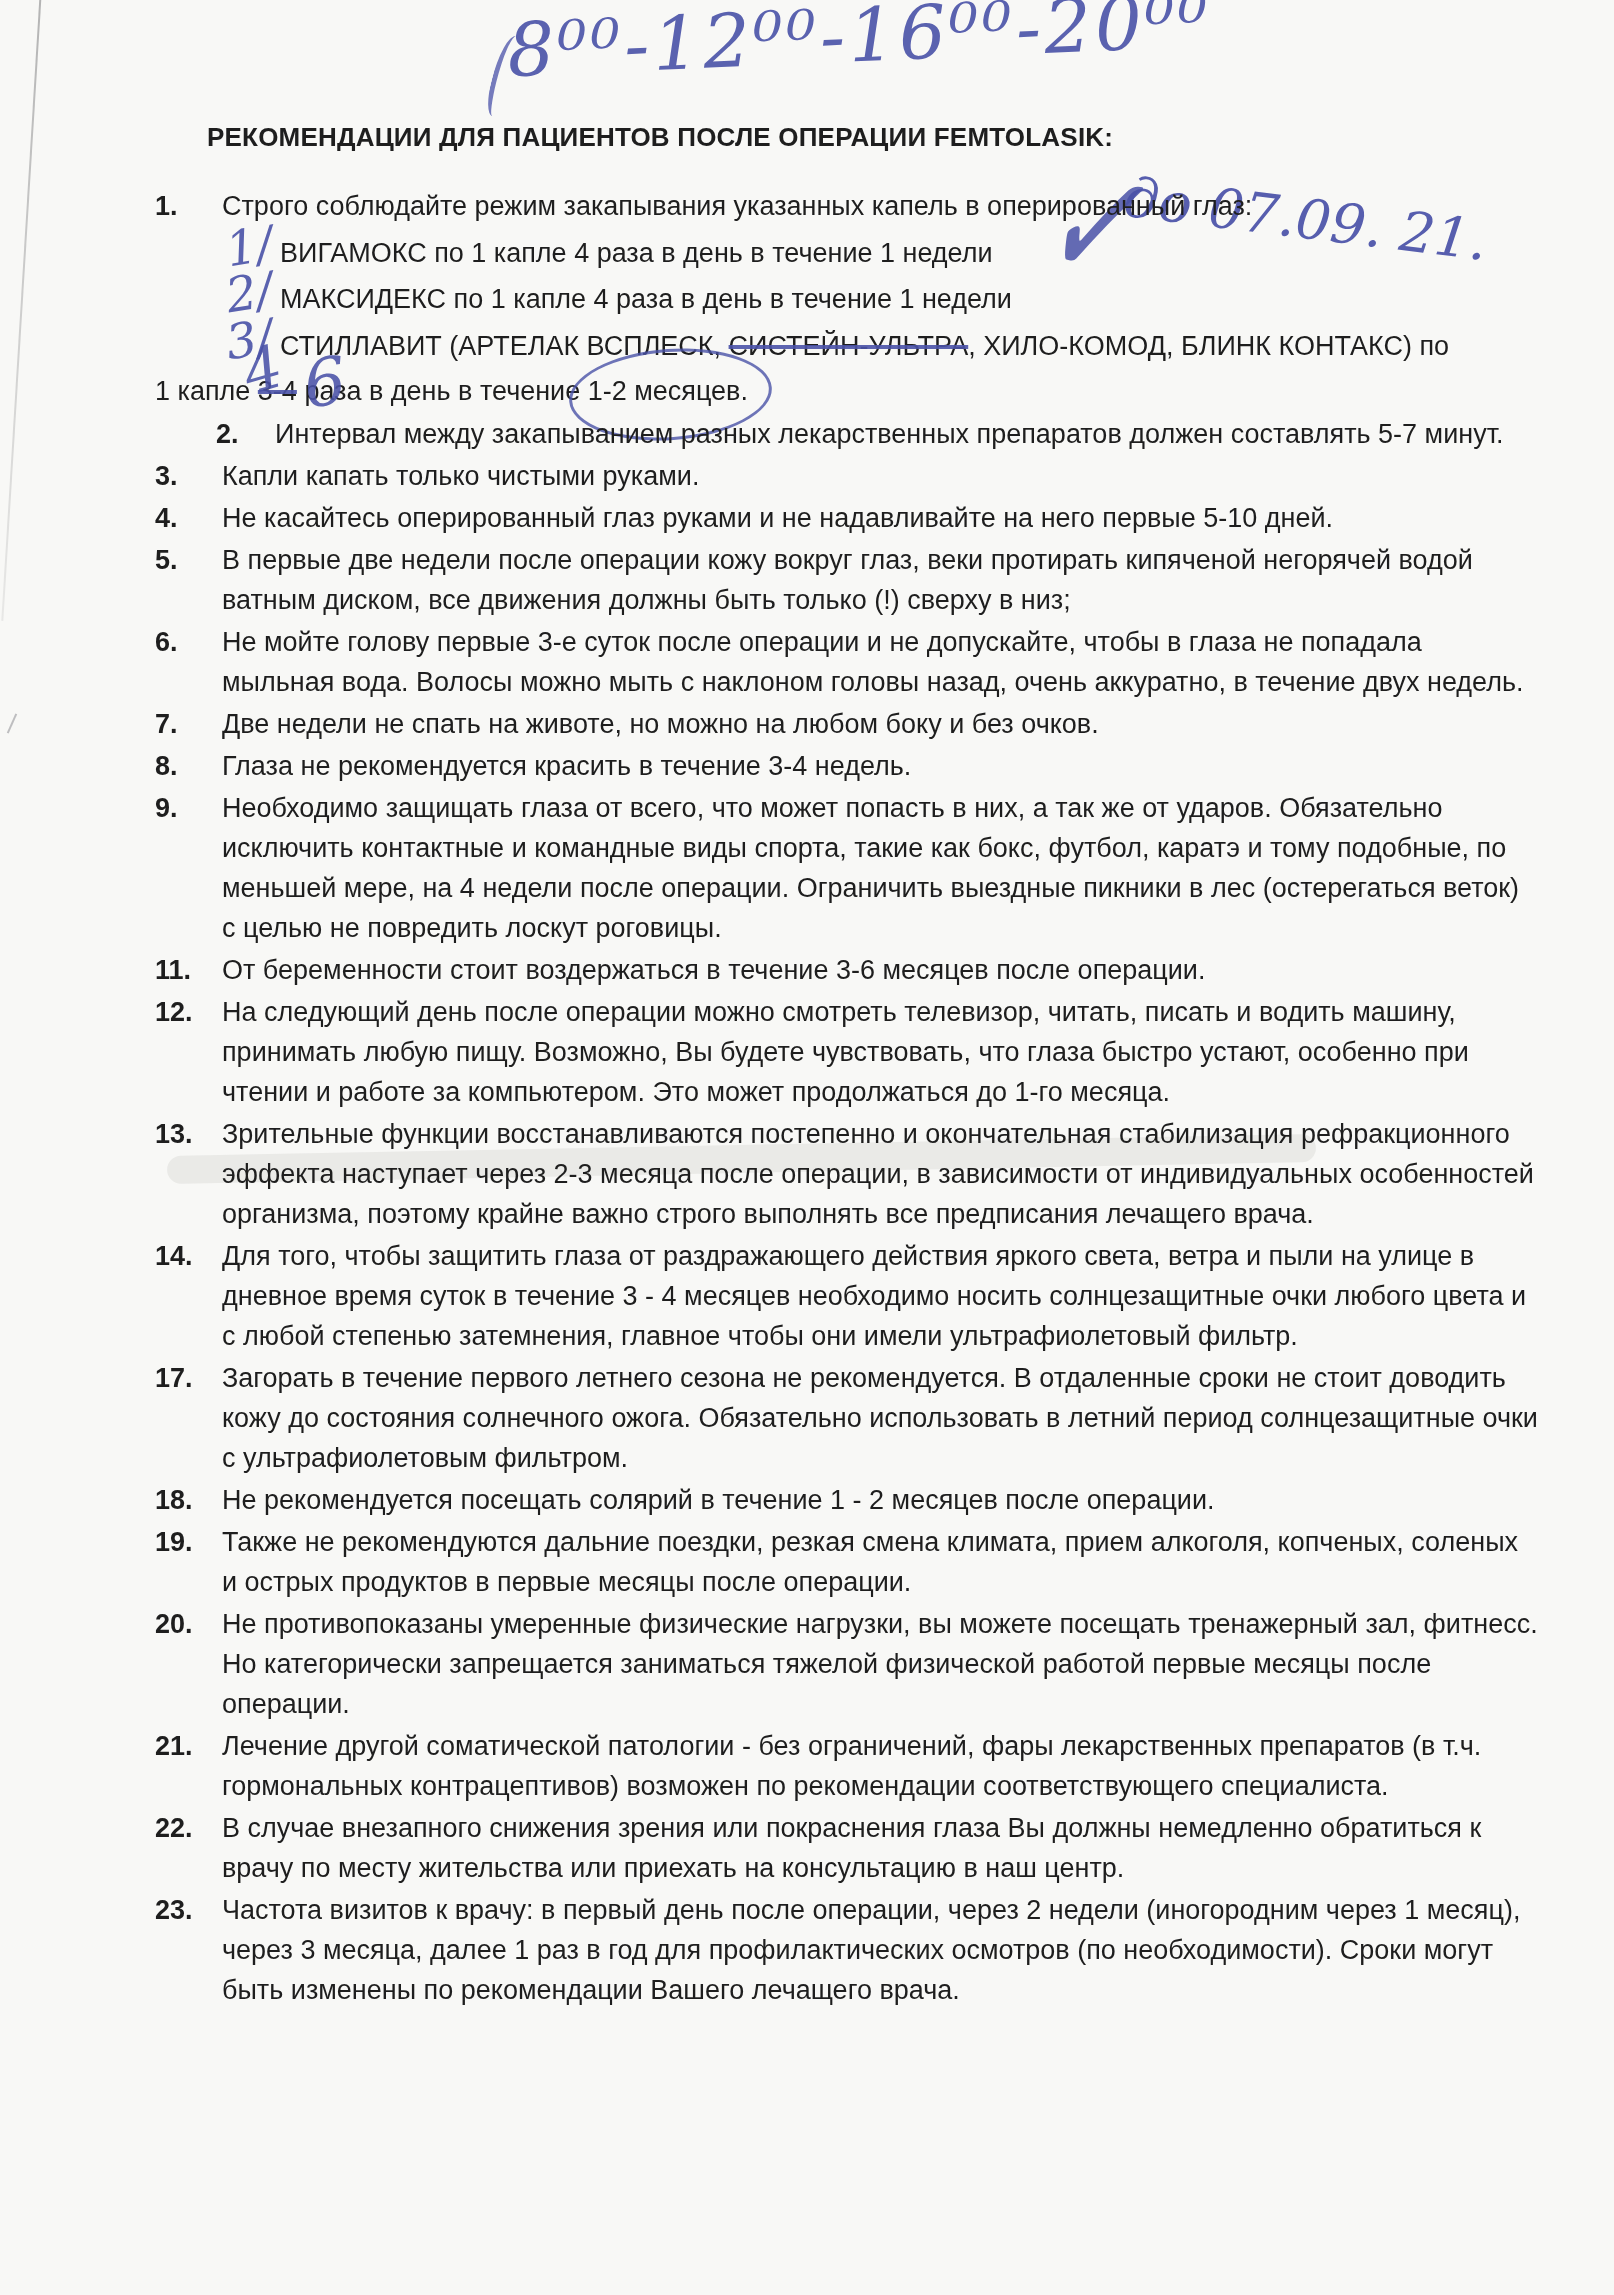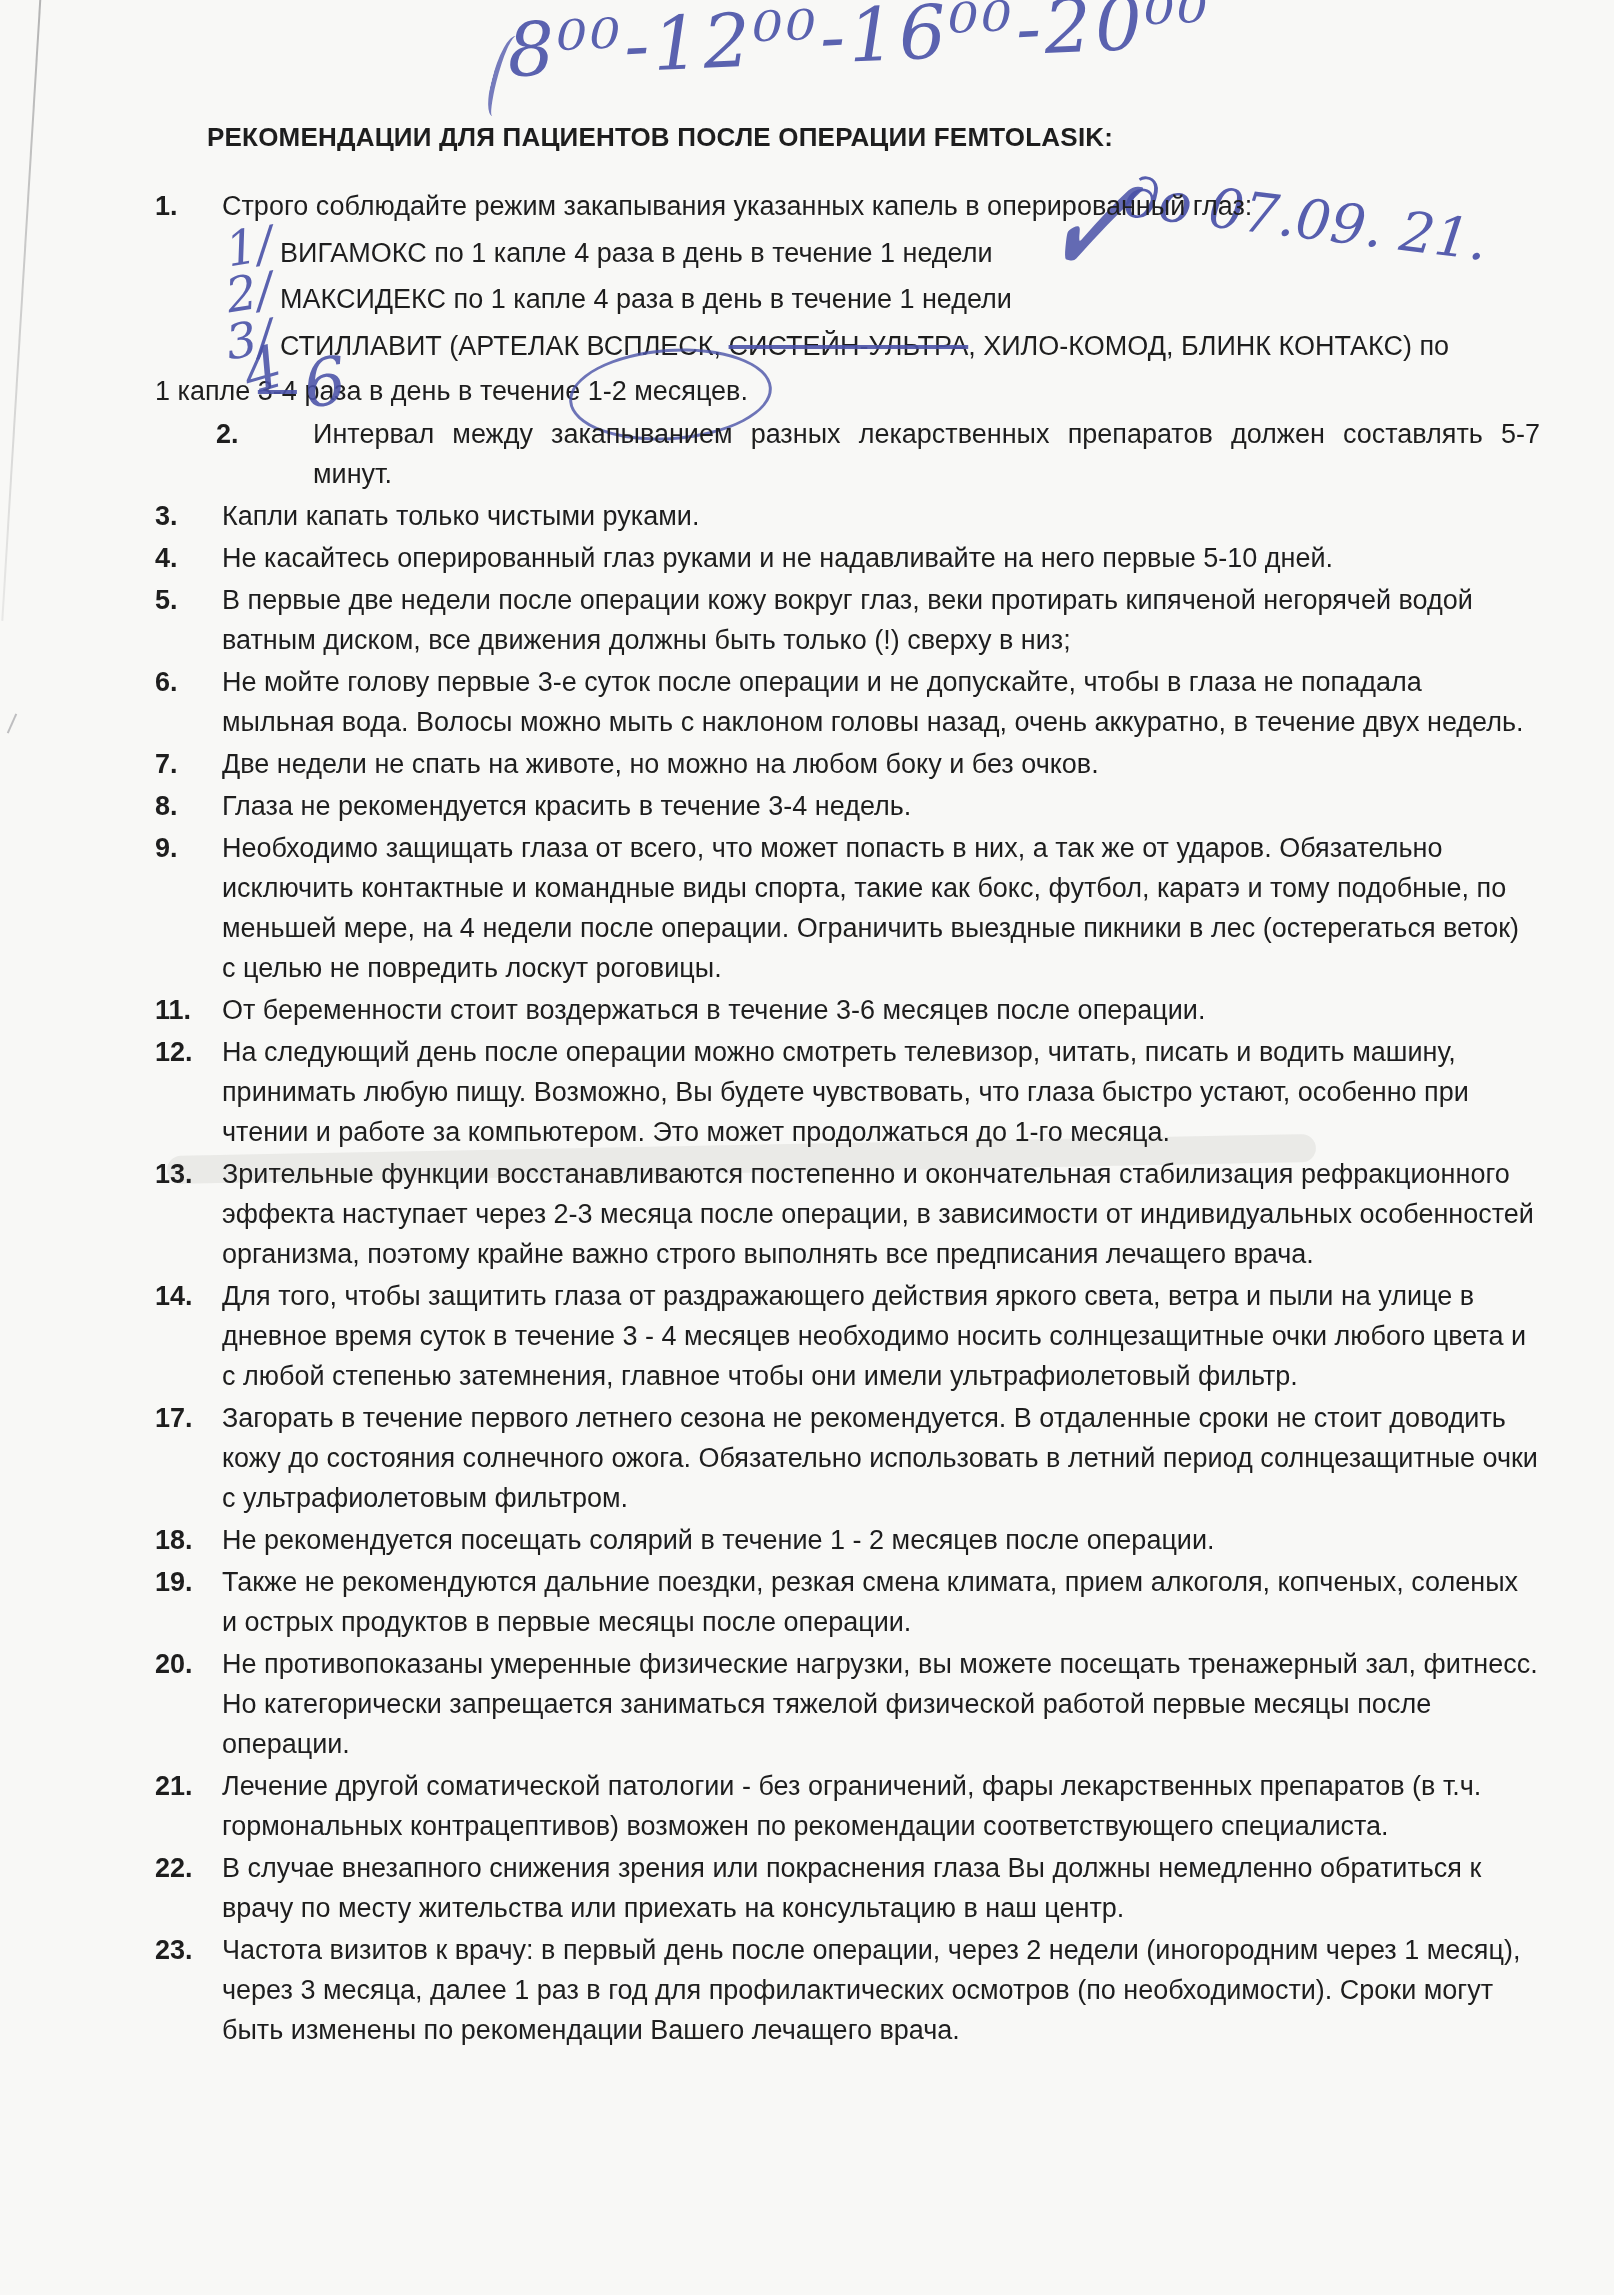--- a/index.html
+++ b/index.html
@@ -14,21 +14,21 @@
 
   .title {
     font-weight:bold; font-size:26px; letter-spacing:0.2px;
     margin-left:52px; margin-bottom:31px; line-height:36px;
   }
 
   
   .list-item { position:relative; padding-left:67px; margin-bottom:2px; }
   .list-item .num { position:absolute; left:0; top:0; width:62px; font-weight:bold; }
   .list-item.indent { margin-left:61px; padding-left:59px; }
-  .list-item.justify .txt-wrap { text-align:justify;margin-left:38px; }
+  .list-item.justify .txt-wrap { text-align:justify; }
   .txt-wrap { display:block; }
 
   
   .drugline { position:relative; margin-left:125px; margin-top:6.5px; }
   .drugline .drug-name { font-weight:normal; }
   .contline { position:relative; margin-top:5px; margin-bottom:3px; }
 
   
   .hand {
     font-family:"DejaVu Serif", serif; font-style:italic;

